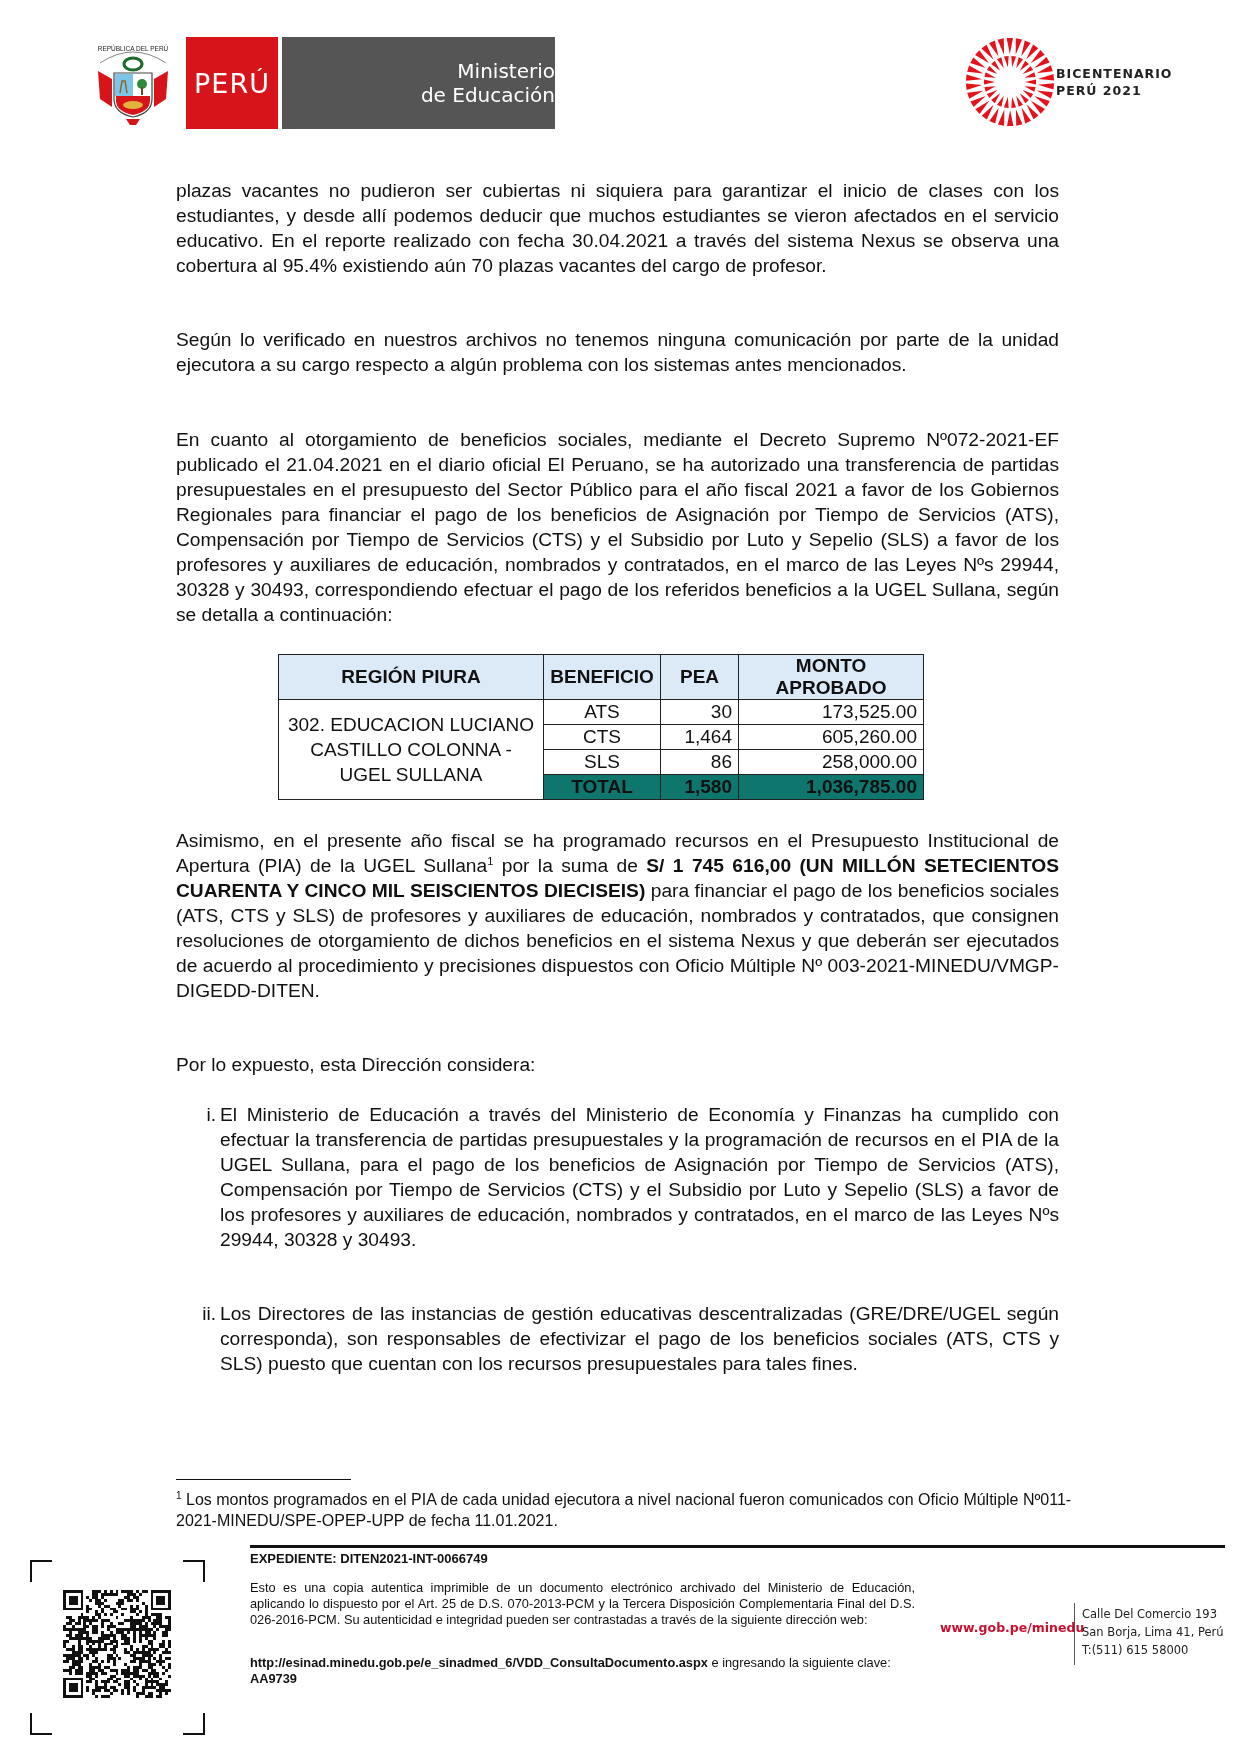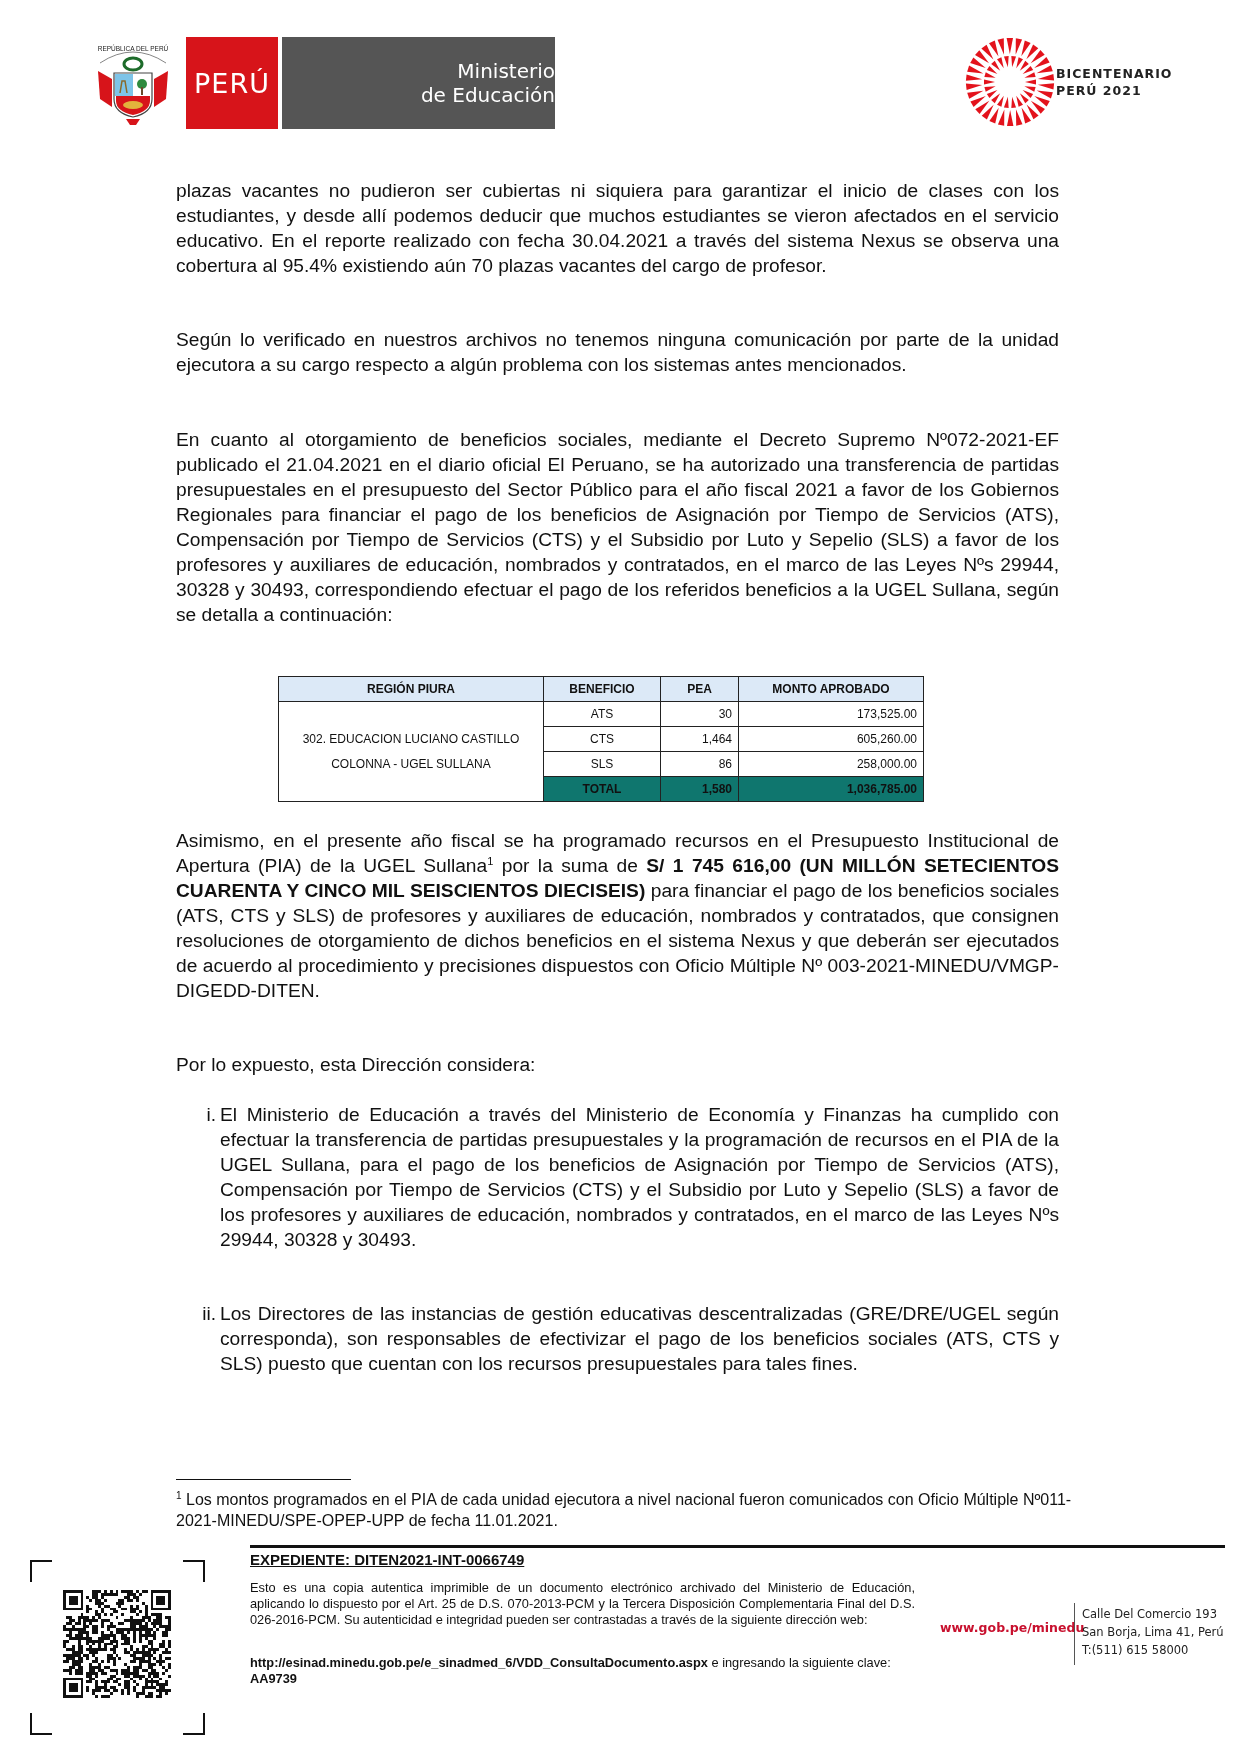--- a/index.html
+++ b/index.html
@@ -16,41 +16,41 @@
     .bicent { position: absolute; top: 36px; left: 964px; display: flex; align-items: center; }
     .bicent-text { margin-left: 0; font-family: "DejaVu Sans", sans-serif; font-weight: bold; font-size: 12.5px; letter-spacing: 1px; line-height: 17px; color: #222; }
 
     
     .content { position: absolute; left: 176px; width: 883px; font-size: 19.2px; line-height: 25px; text-align: justify; }
     .p { margin: 0; }
     b { font-weight: bold; }
     sup { font-size: 11px; line-height: 0; vertical-align: 7px; }
 
     
-    table.benef { position: absolute; left: 278px; top: 676px; border-collapse: collapse; font-size: 12px; border-radius: 14px; }
+    table.benef { position: absolute; left: 278px; top: 654px; border-collapse: collapse; font-size: 19px; border-radius: 14px; }
     table.benef td, table.benef th { border: 1px solid #222; padding: 0 6px; height: 24px; }
     table.benef th { background: #dce9f7; font-weight: bold; text-align: center; }
     table.benef .num { text-align: right; }
     table.benef .ctr { text-align: center; }
     table.benef .tot { background: #0f766e; font-weight: bold; }
     table.benef .region { text-align: center; line-height: 25px; width: 252px; }
 
     
     .li { position: absolute; left: 176px; width: 883px; font-size: 19.2px; line-height: 25px; }
     .li .mark { position: absolute; left: 0; width: 40px; text-align: right; padding-right: 0; }
     .li .txt { margin-left: 44px; text-align: justify; }
 
     
     .fn-rule { position: absolute; left: 176px; top: 1479px; width: 175px; height: 1px; background: #111; }
     .fn { position: absolute; left: 176px; top: 1489px; width: 900px; font-size: 16px; line-height: 21px; }
     .fn sup { font-size: 10px; vertical-align: 6px; }
 
     
     .ft-rule { position: absolute; left: 250px; top: 1545px; width: 975px; height: 3px; background: #111; }
-    .exp { position: absolute; left: 250px; top: 1551px; font-size: 15px; font-weight: bold; text-decoration: underline; }
+    .exp { position: absolute; left: 250px; top: 1551px; font-size: 13px; font-weight: bold; }
     .legal { position: absolute; left: 250px; top: 1580px; width: 665px; font-size: 12.8px; line-height: 16px; text-align: justify; }
     .url { position: absolute; left: 250px; top: 1655px; width: 680px; font-size: 12.8px; line-height: 16px; }
     .qr-frame { position: absolute; left: 30px; top: 1560px; width: 175px; height: 175px; }
     .corner { position: absolute; width: 20px; height: 20px; border-color: #111; border-style: solid; border-width: 0; }
     .c-tl { left: 0; top: 0; border-left-width: 2px; border-top-width: 2px; }
     .c-tr { right: 0; top: 0; border-right-width: 2px; border-top-width: 2px; }
     .c-bl { left: 0; bottom: 0; border-left-width: 2px; border-bottom-width: 2px; }
     .c-br { right: 0; bottom: 0; border-right-width: 2px; border-bottom-width: 2px; }
     .qr { position: absolute; left: 33px; top: 30px; width: 108px; height: 108px; }
     .web { position: absolute; left: 940px; top: 1620px; font-family: "DejaVu Sans", sans-serif; font-weight: bold; color: #c8102e; font-size: 12.5px; }

